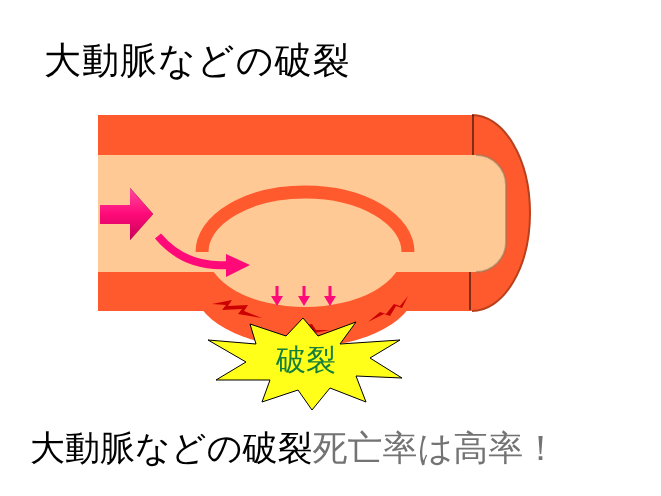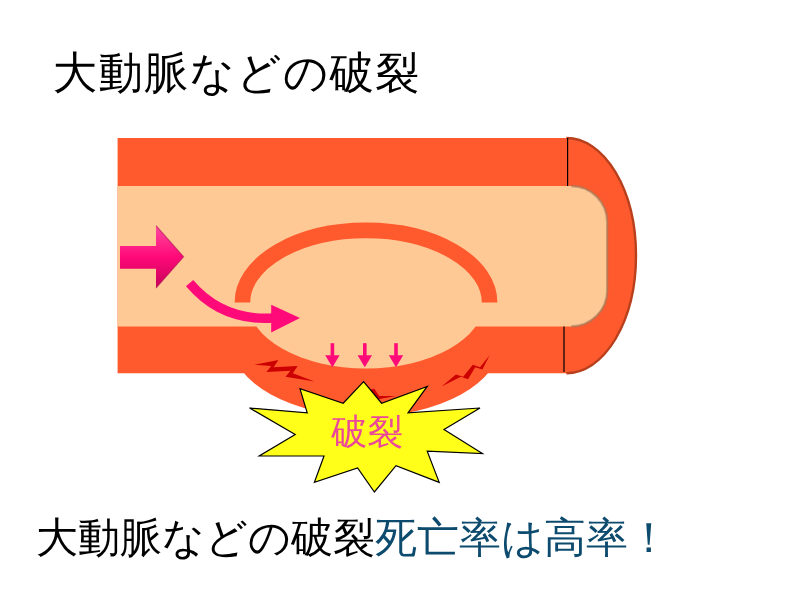--- a/index.html
+++ b/index.html
@@ -1,22 +1,22 @@
 <!DOCTYPE html>
 <html><head>
 <meta charset="utf-8">
 <style>
   html, body { margin: 0; padding: 0; background: #ffffff; }
   body { width: 661px; height: 496px; position: relative; overflow: hidden; font-family: "DejaVu Sans", sans-serif; }
   .title { position: absolute; left: 44px; top: 36px; font-size: 37px; color: #000; letter-spacing: 1px; font-weight: normal; white-space: nowrap; }
   .diagram { position: absolute; left: 0; top: 0; }
-  .burst-label { position: absolute; left: 256px; top: 340px; width: 100px; text-align: center; font-size: 30px; color: #ec4899; white-space: nowrap; }
+  .burst-label { position: absolute; left: 256px; top: 340px; width: 100px; text-align: center; font-size: 30px; color: #15803d; white-space: nowrap; }
   .caption { position: absolute; left: 30px; top: 425px; font-size: 35px; white-space: nowrap; }
   .caption .black { color: #000; }
-  .caption .red { color: #0c4a6e; }
+  .caption .red { color: #737373; }
 </style>
 </head>
 <body>
 
 <div class="title">大動脈などの破裂</div>
 
 <svg class="diagram" width="661" height="496" viewBox="0 0 661 496">
   <defs>
     <linearGradient id="arrowGrad" x1="0" y1="0" x2="0" y2="1">
       <stop offset="0" stop-color="#ff4aa0"></stop>

